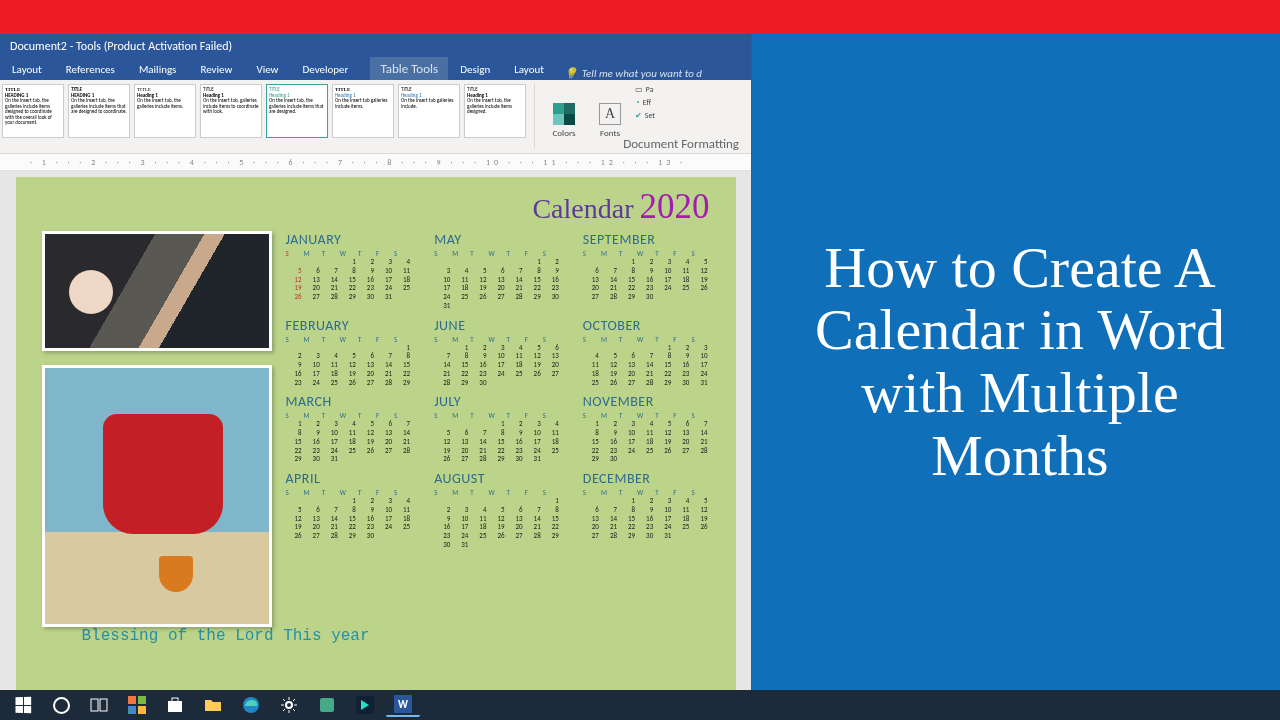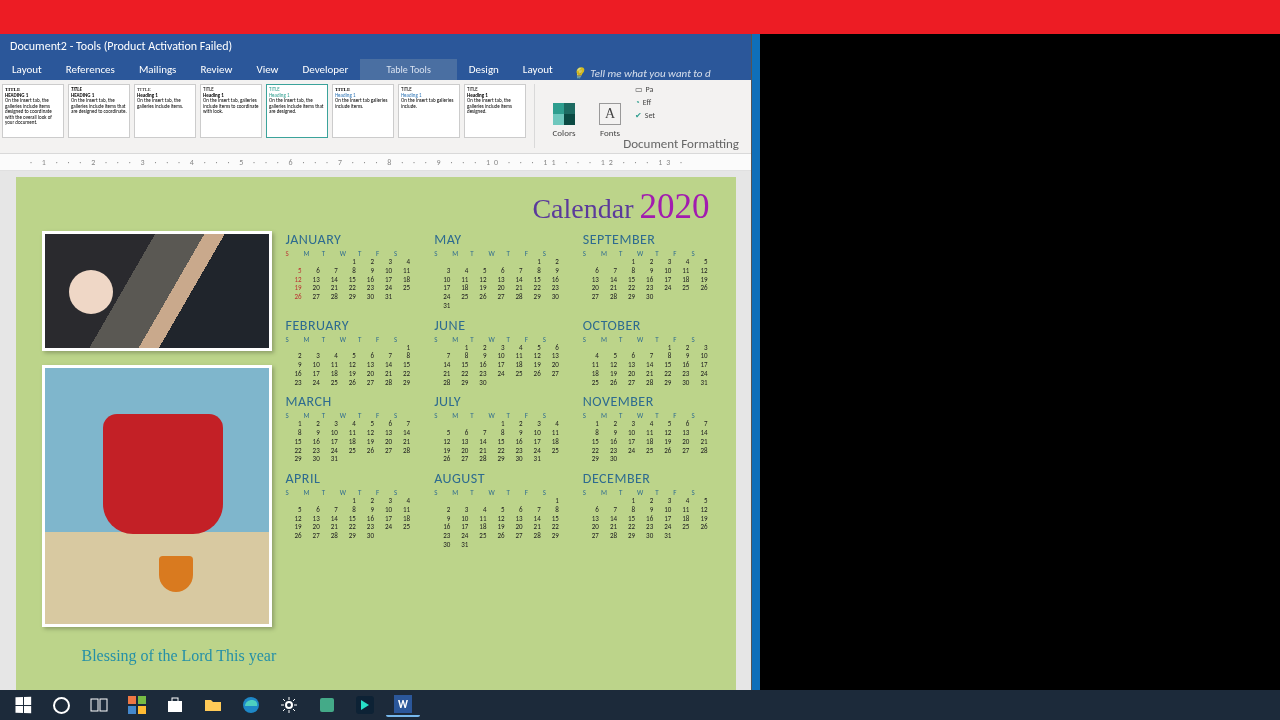--- a/index.html
+++ b/index.html
@@ -7,21 +7,21 @@
 .frame{width:1280px;height:720px;position:relative}
 .topbar{height:34px;background:#ed1c24}
 .content{display:flex;height:656px}
 .left{width:760px;background:#0f6fb9;padding-right:8px}
 .right{width:520px;background:#0f6fb9;display:flex;flex-direction:column;align-items:center;justify-content:center;padding:10px 24px}
 .big-title{color:#fff;font-family:"Comic Sans MS",cursive;font-size:58px;line-height:1.08;text-align:center;font-weight:400}
 .word-window{width:100%;height:100%;background:#fff;display:flex;flex-direction:column;border-right:1px solid #555}
 .titlebar{height:24px;background:#2b579a;color:#fff;font-size:12px;display:flex;align-items:center;padding-left:10px}
 .ribbon-tabs{height:22px;background:#2b579a;display:flex;align-items:flex-end;color:#fff;font-size:11px}
 .tab{padding:4px 12px;cursor:pointer}
-.tab-group{background:#4a6fa2;padding:4px 26px;font-size:10px;color:#d8e2f1}
+.tab-group{background:#4a6fa2;padding:4px 10px;margin-left:10px;font-size:13px;color:#d8e2f1}
 .tab.on2{background:#2b579a}
 .tellme{margin-left:8px;font-style:italic;opacity:.8;display:flex;align-items:center;gap:4px}
 .ribbon{height:74px;background:#f3f2f1;border-bottom:1px solid #d9d9d9;display:flex;align-items:flex-start;overflow:hidden}
 .style-box{width:62px;height:54px;border:1px solid #ccc;margin:4px 2px;background:#fff;font-size:5px;line-height:1.1;padding:2px;overflow:hidden}
 .style-box.sel{border:1px solid #3ba39b}
 .style-box .t{font-family:"Times New Roman"}
 .style-box .h{color:#2e75b6}
 .style-box.sel .hh{color:#2e9e8f}
 .ribbon-divider{width:1px;height:64px;background:#d9d9d9;margin:4px 6px}
 .ribbon-btn{width:42px;height:54px;margin:4px 2px;text-align:center;font-size:9px;color:#444;display:flex;flex-direction:column;align-items:center;justify-content:flex-end;gap:2px}
@@ -44,21 +44,21 @@
 .photo.p2{height:262px;background:linear-gradient(#7fb6cc 0 64%,#d8c9a1 64% 100%);position:relative;overflow:hidden}
 .photo.p2::before{content:"";position:absolute;left:58px;top:46px;width:120px;height:120px;background:#c32026;border-radius:14px 14px 30px 30px}
 .photo.p2::after{content:"";position:absolute;left:114px;top:188px;width:34px;height:36px;background:#d97a1f;border-radius:4px 4px 18px 18px}
 .cal-grid{flex:1;display:grid;grid-template-columns:repeat(3,1fr);grid-auto-rows:min-content;gap:6px 22px;font-size:8px;color:#222}
 .month-name{color:#2e6b8f;font-size:14px;letter-spacing:.5px;margin-bottom:1px}
 .dow{display:grid;grid-template-columns:repeat(7,1fr);font-size:7px;color:#2e6b8f}
 .dow span.sun{color:#b33}
 .rows{display:grid;grid-template-columns:repeat(7,1fr);font-size:7px;line-height:1.25}
 .rows span{text-align:right;padding-right:2px}
 .rows span.s{color:#b33}
-.blessing{color:#2590a7;font-family:Liberation Serif, serif;font-size:16px;margin-top:20px;padding-left:40px}
+.blessing{color:#2590a7;font-family:Liberation Mono, monospace;font-size:16px;margin-top:0;padding-left:40px}
 .taskbar{height:30px;background:#1c2a3a;display:flex;align-items:center;padding:0 6px;gap:4px}
 .tb-item{width:34px;height:24px;display:flex;align-items:center;justify-content:center;border-radius:2px}
 .tb-item.active{border-bottom:2px solid #76b9ed}
 .tb-ico{width:18px;height:18px}
 .win-logo{display:grid;grid-template-columns:1fr 1fr;grid-template-rows:1fr 1fr;gap:1px;width:16px;height:16px;transform:perspective(40px) rotateY(-12deg)}
 .win-logo div{background:#fff}
 .circ{width:17px;height:17px;border:2px solid #fff;border-radius:50%}
 </style>
 </head>
 <body>
@@ -714,20 +714,23 @@
                   </div>
                 </div>
             </div>
             <div class="blessing">Blessing of the Lord This year</div>
           </div>
         </div>
 
       </div>
     </div>
 
+    <div class="right">
+      <div class="big-title">How to Create A Calendar in Word with Multiple Months</div>
+    </div>
   </div>
 
   <div class="taskbar">
     <div class="tb-item">
         <div class="win-logo">
           <div></div>
           <div></div>
           <div></div>
           <div></div>
         </div>

